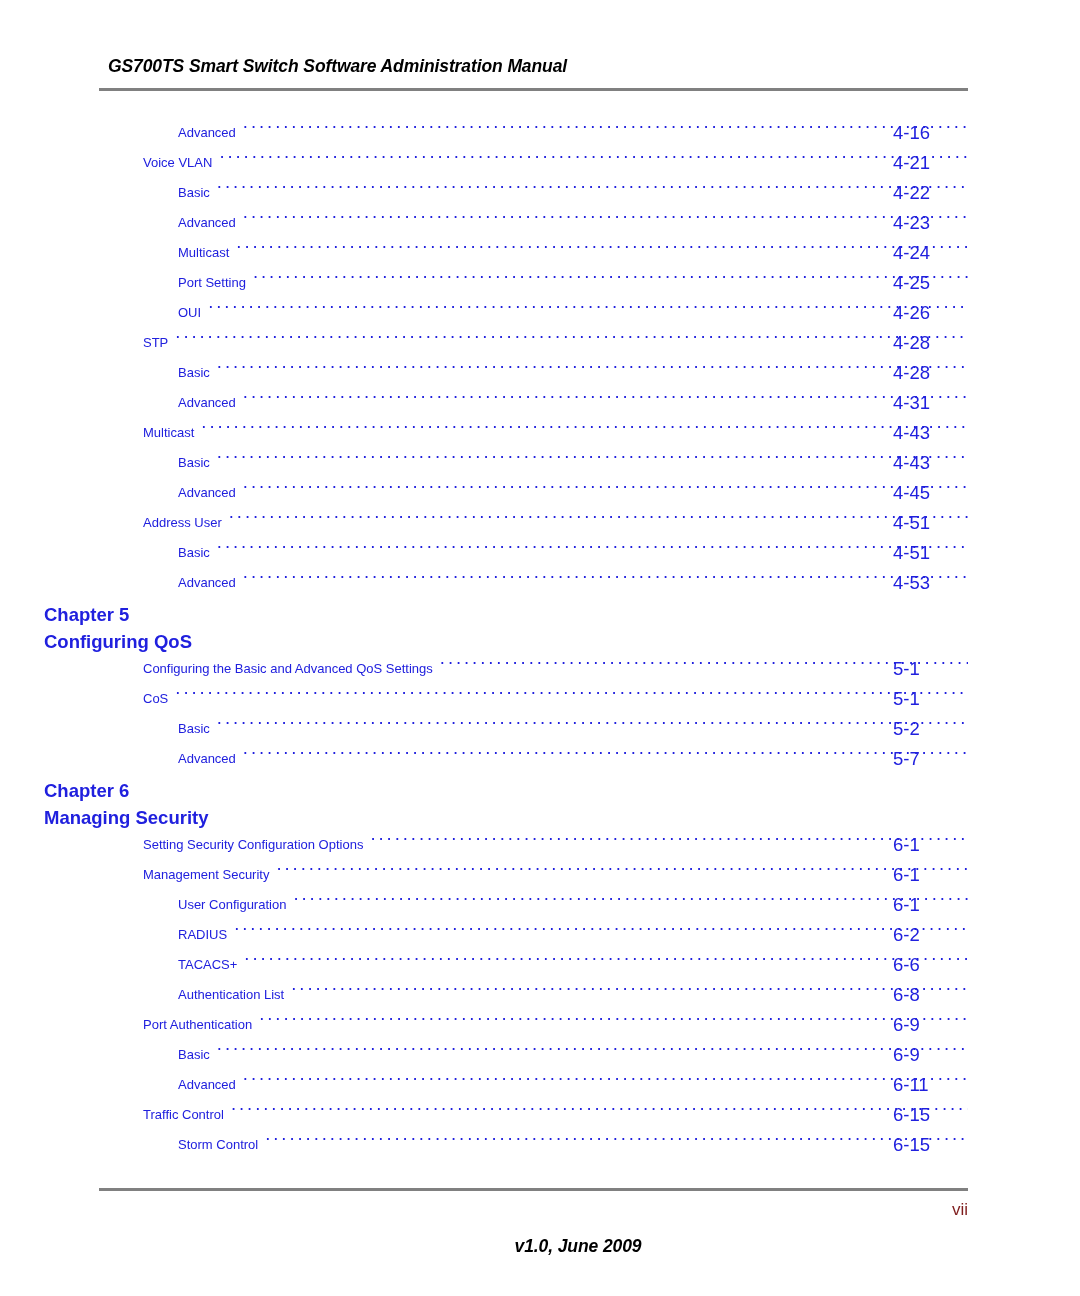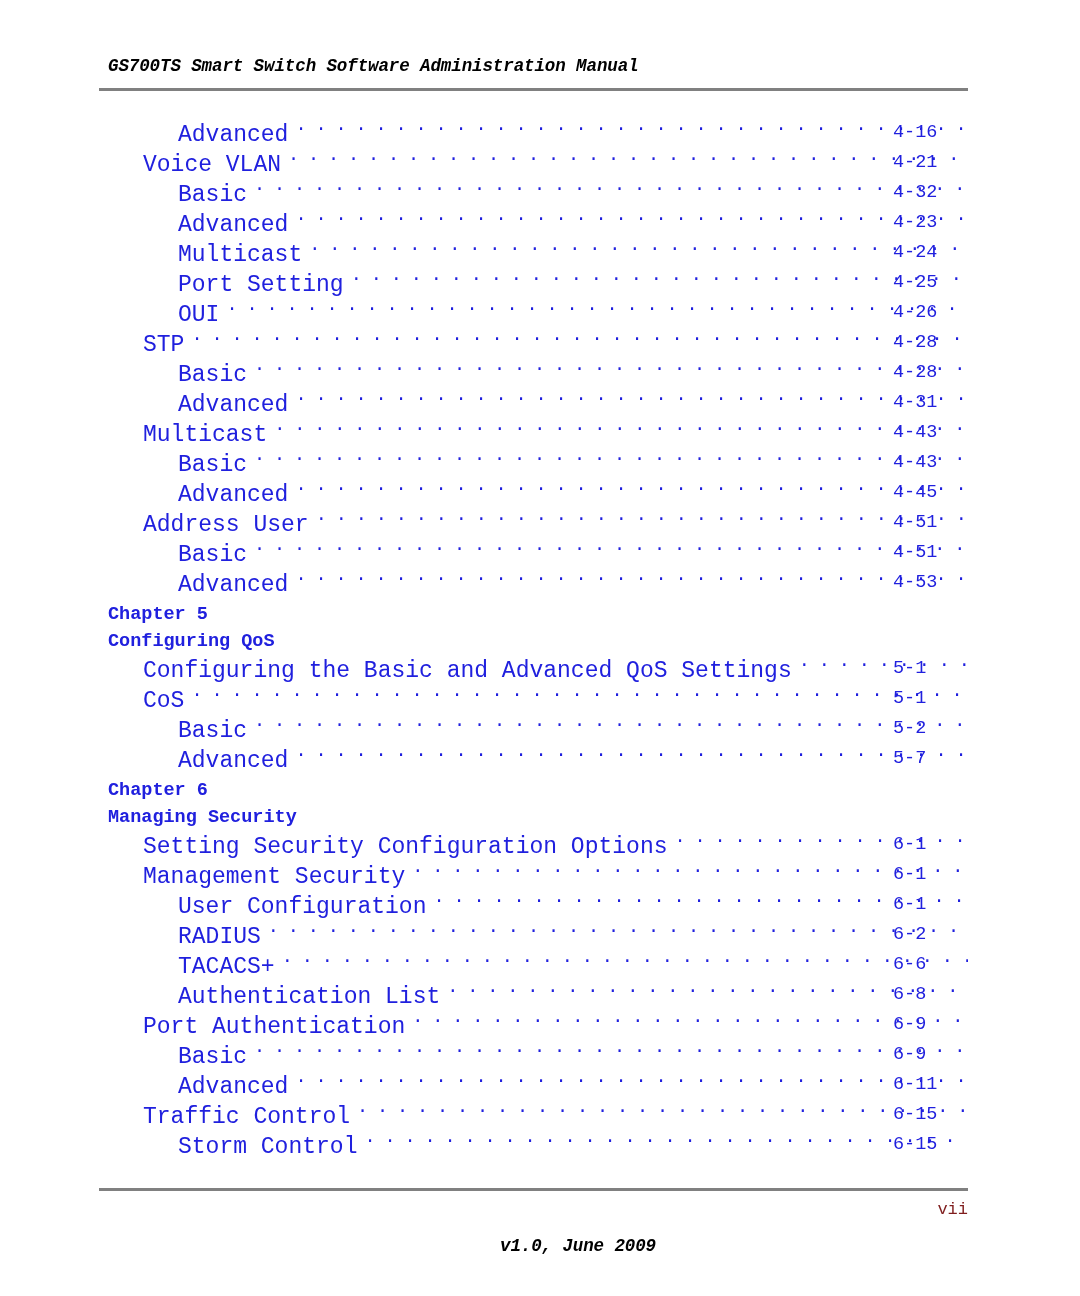--- a/index.html
+++ b/index.html
@@ -13,21 +13,20 @@
     font-family: "Liberation Sans", sans-serif;
     position: relative;
     overflow: hidden;
   }
 
   .page {
     position: absolute;
     left: 0; top: 0;
     width: 928px;
     height: 1296px;
-    font-family: Liberation Mono, monospace;
   }
 
   
   .header-title {
     position: absolute;
     left: 108px;
     top: 56px;
     font-size: 17.5px;
     font-style: italic;
     font-weight: bold;
@@ -59,21 +58,21 @@
     white-space: nowrap;
   }
 
   .toc-entry {
     position: absolute;
     top: 0;
     right: 112px;           
     display: flex;
     align-items: baseline;
     color: #2020DE;
-    font-size: 23px;
+    font-size: 13px;
   }
   .toc-entry.lvl1 { left: 143px; text-align: center; }
   .toc-entry.lvl2 { left: 178px; }
 
   .toc-label {
     flex: 0 0 auto;
     padding-right: 7px;
   }
   .toc-leader {
     flex: 1 1 auto;
@@ -96,21 +95,21 @@
     top: 0;
     left: 893px;
     color: #2020DE;
     font-size: 18.5px;
     white-space: nowrap;
   }
 
   
   .chapter-block {
     position: relative;
-    padding-left: 108px;
+    padding-left: 44px;
     color: #2020DE;
     font-weight: bold;
     font-size: 18.5px;
   }
   .chapter-line {
     height: 25px;
     line-height: 25px;
     white-space: nowrap;
   }
   .chapter-line.first { padding-top: 4px; height: 27px; }
@@ -169,21 +168,21 @@
           <span class="toc-label">Voice VLAN</span>
           <span class="toc-leader"></span>
         </div>
         <div class="toc-page">4-21</div>
       </div>
       <div class="toc-row">
         <div class="toc-entry lvl2">
           <span class="toc-label">Basic</span>
           <span class="toc-leader"></span>
         </div>
-        <div class="toc-page">4-32</div>
+        <div class="toc-page">4-22</div>
       </div>
       <div class="toc-row">
         <div class="toc-entry lvl2">
           <span class="toc-label">Advanced</span>
           <span class="toc-leader"></span>
         </div>
         <div class="toc-page">4-23</div>
       </div>
       <div class="toc-row">
         <div class="toc-entry lvl2">

